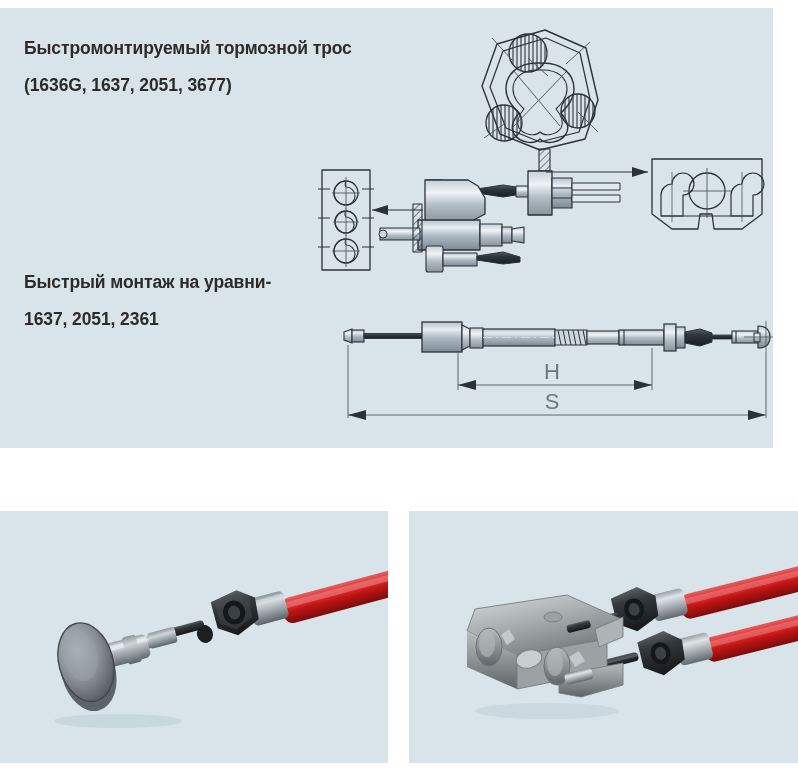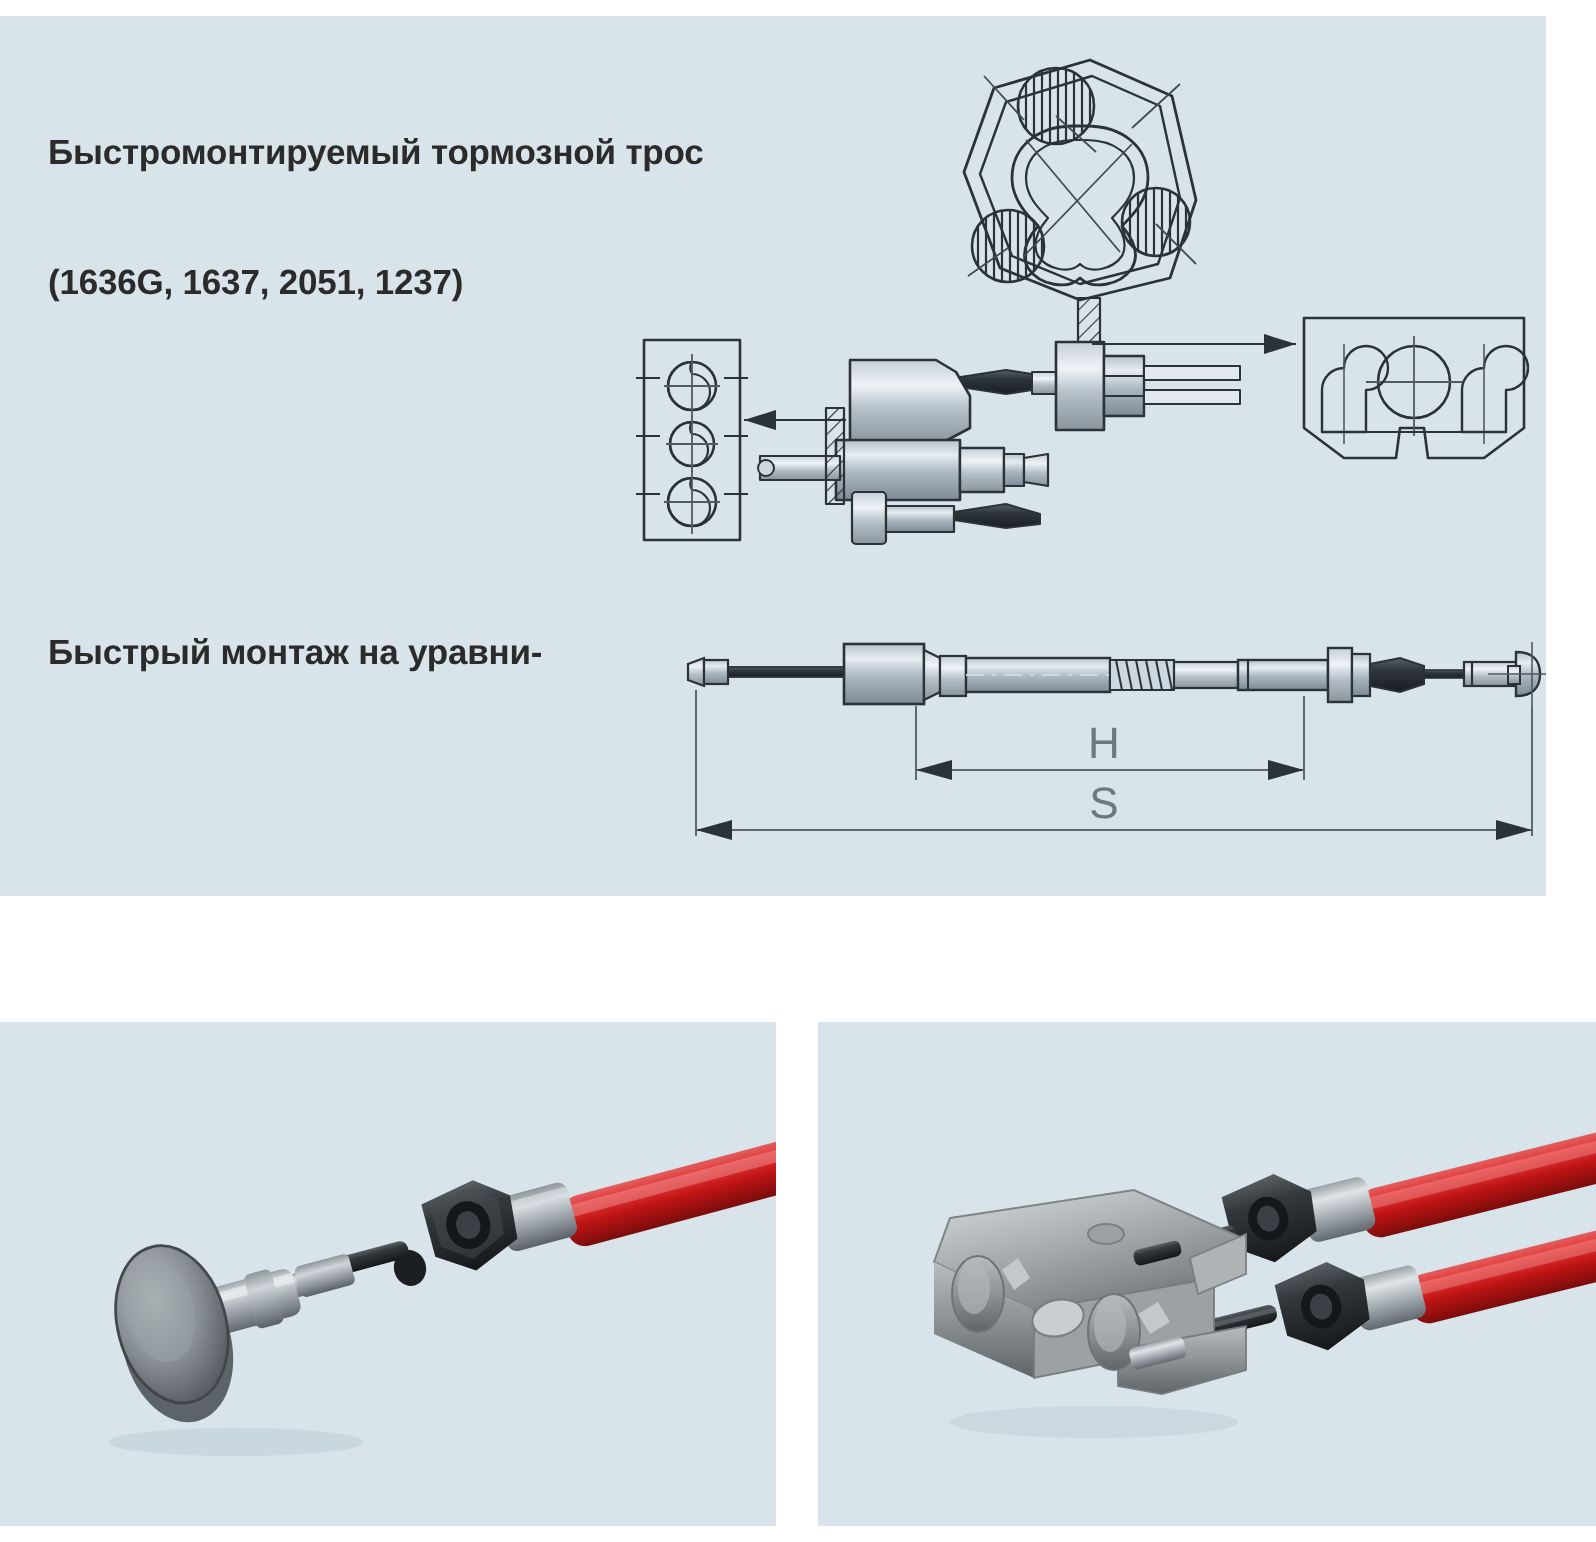--- a/index.html
+++ b/index.html
@@ -27,23 +27,23 @@
   }
 
   .headline-block {
     position: absolute;
     left: 24px;
     font-weight: bold;
     color: #2b2b2b;
     letter-spacing: -0.1px;
   }
   #headline-primary { top: 22px; font-size: 17.5px; line-height: 37px; width: 330px; }
-  #headline-secondary { top: 272px; font-size: 17.5px; line-height: 37px; width: 318px; }
-
-  .hl-line { display: block; white-space: pre; margin-top: 28px; }
+  #headline-secondary { top: 256px; font-size: 17.5px; line-height: 37px; width: 318px; }
+
+  .hl-line { display: block; white-space: pre; }
 
   
   #tech-drawing {
     position: absolute;
     left: 0; top: 0;
     width: 773px; height: 440px;
   }
 
   
   .photo-panel {
@@ -286,25 +286,26 @@
         <line x1="348" y1="407" x2="766" y2="407" stroke="#5b6870" stroke-width="1"></line>
         <polygon points="348,407 366,402 366,412" fill="#2b3238"></polygon>
         <polygon points="766,407 748,402 748,412" fill="#2b3238"></polygon>
         <text x="552" y="401" font-family="Liberation Sans, sans-serif" font-size="22" fill="#6b7880" text-anchor="middle">S</text>
       </g>
     </g>
   </svg>
 
   <div class="headline-block" id="headline-primary">
     <span class="hl-line">Быстромонтируемый тормозной трос</span>
-    <span class="hl-line">(1636G, 1637, 2051, 1237)</span>
+    <span class="hl-line">(1636G, 1637, 2051, 3677)</span>
   </div>
 
   <div class="headline-block" id="headline-secondary">
     <span class="hl-line">Быстрый монтаж на уравни-</span>
+    <span class="hl-line">1637, 2051, 2361</span>
   </div>
 </div>
 
 <div class="photo-panel" id="photo-panel-left">
   <svg class="photo-svg" viewBox="0 0 388 252" preserveAspectRatio="none">
     <defs>
       <linearGradient id="pRed" x1="0" y1="0" x2="0" y2="1">
         <stop offset="0%" stop-color="#e06060"></stop>
         <stop offset="22%" stop-color="#e53535"></stop>
         <stop offset="55%" stop-color="#bf1414"></stop>

